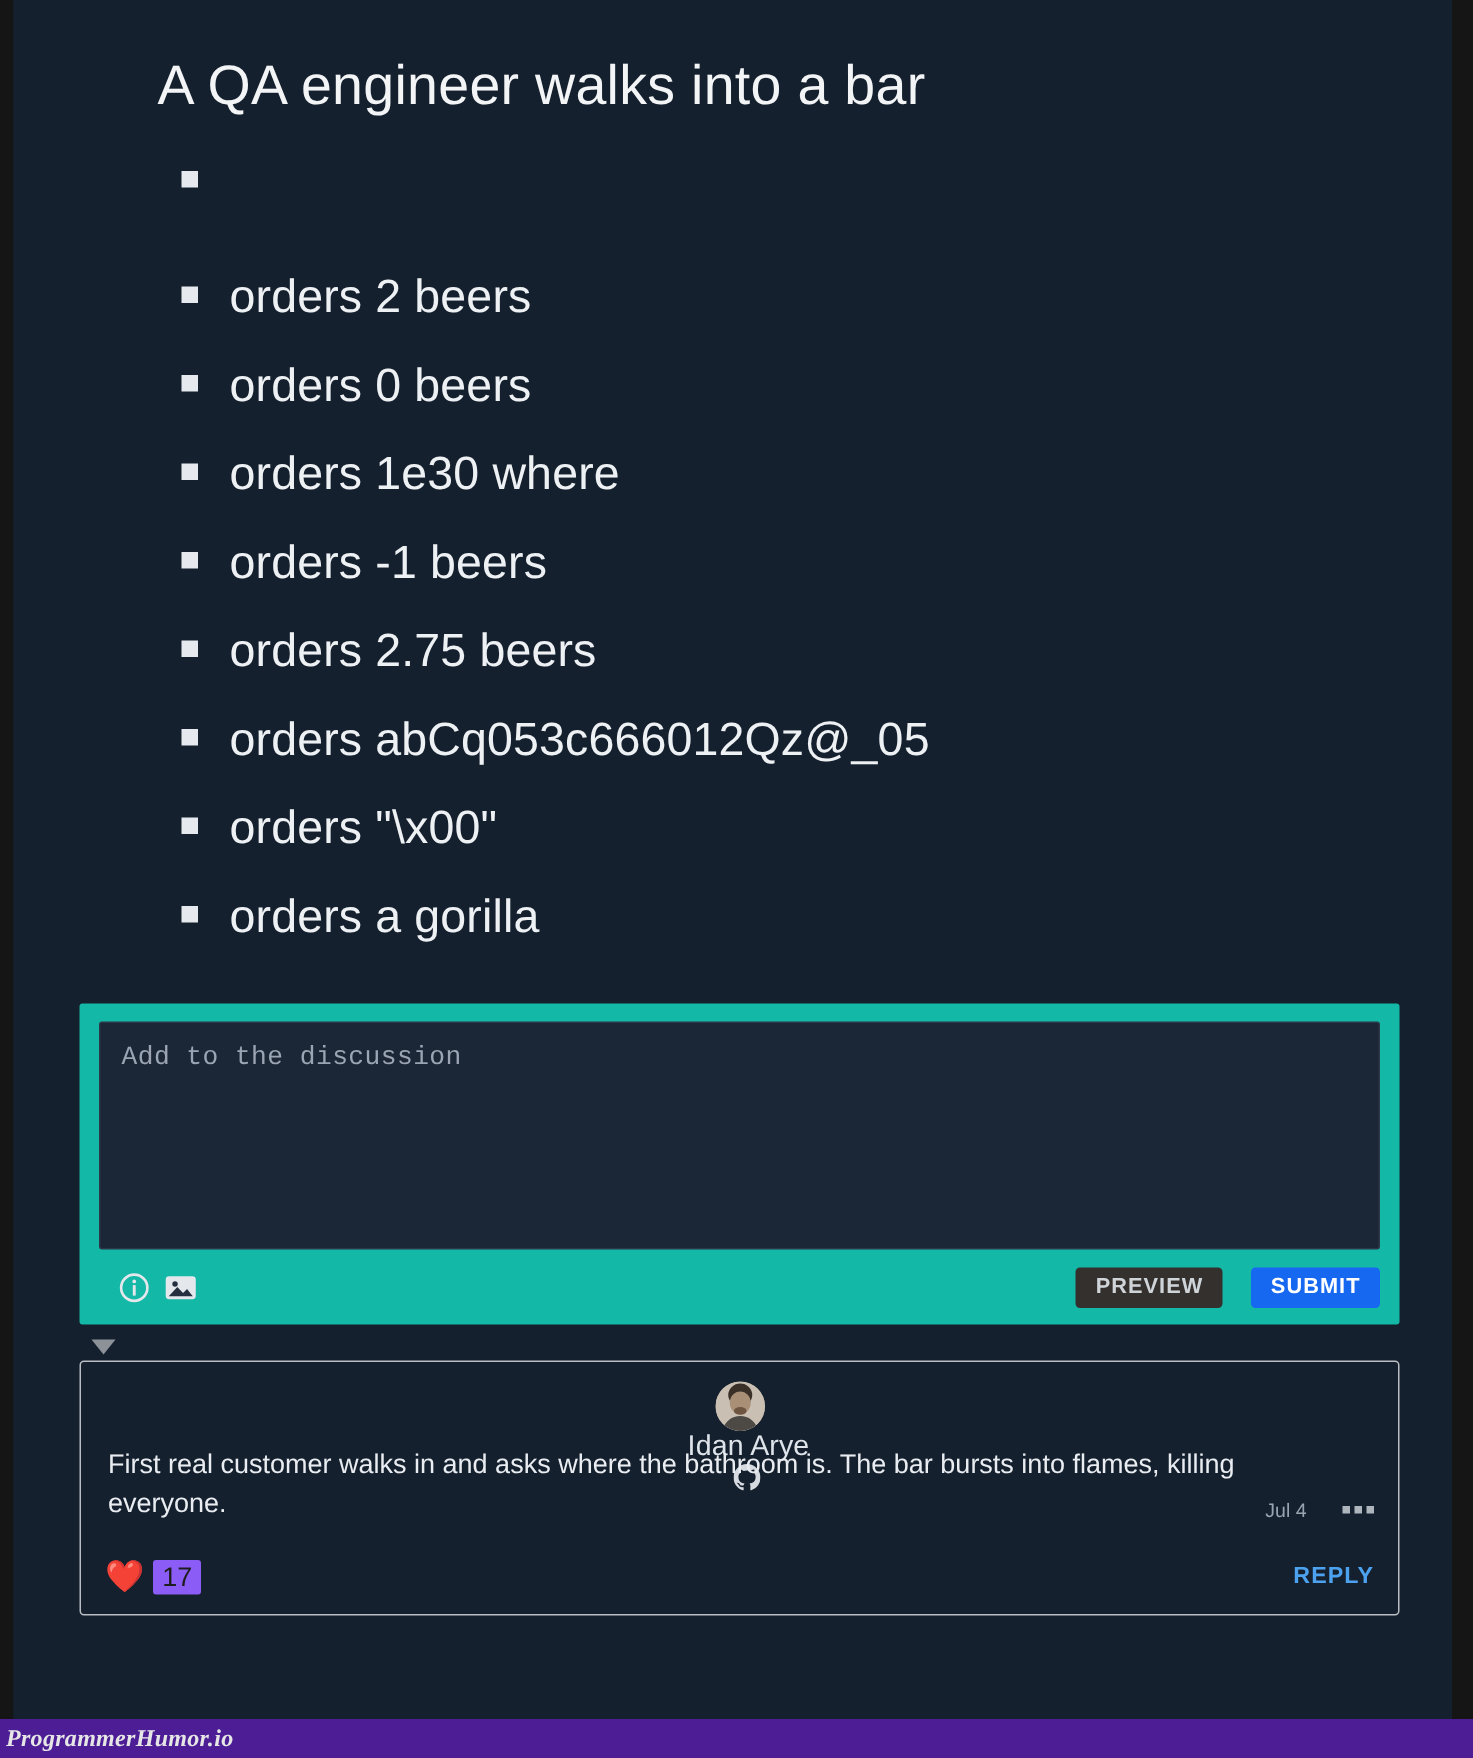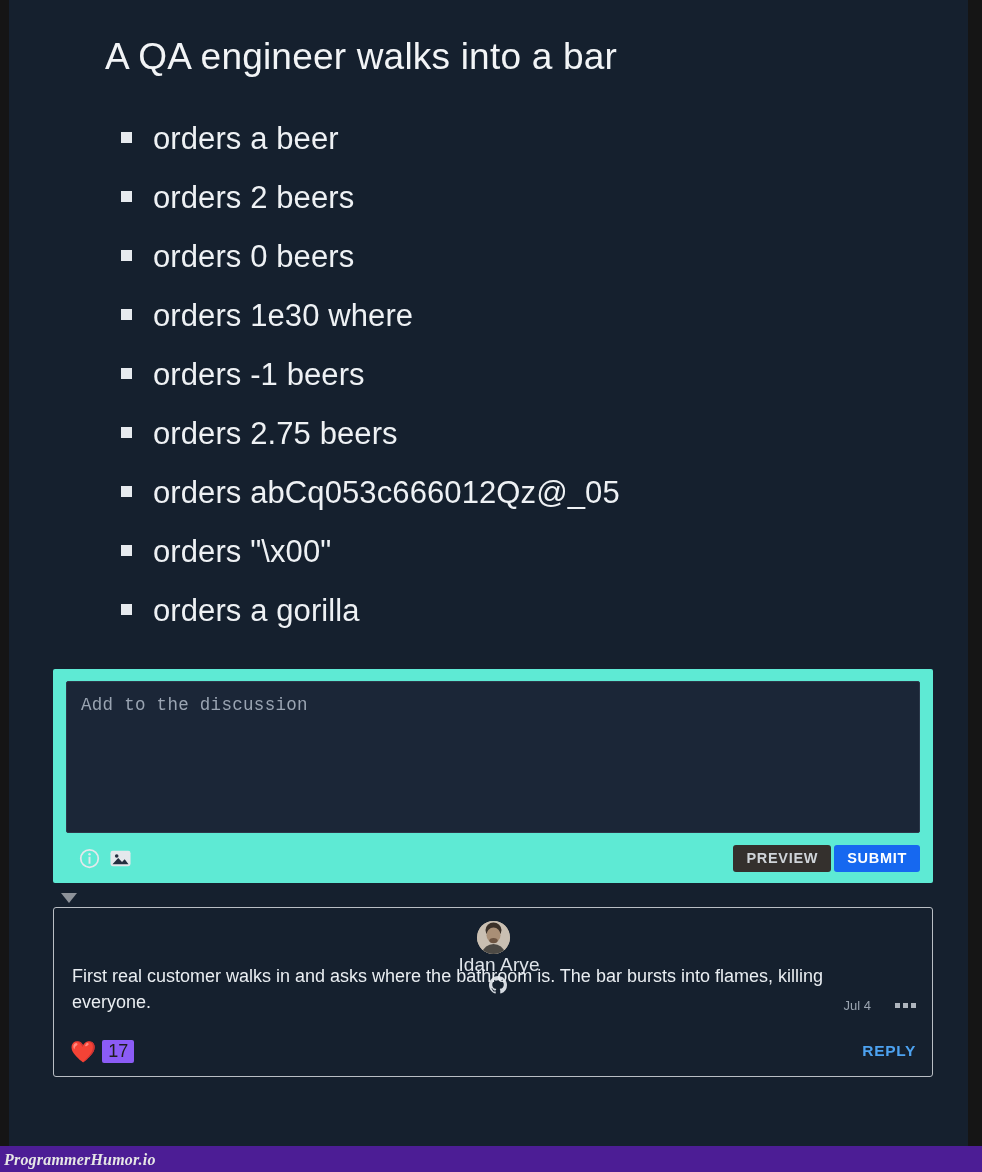--- a/index.html
+++ b/index.html
@@ -74,21 +74,21 @@
     background: #e6eaee;
     margin-right: 21px;
     flex: 0 0 auto;
     position: relative;
     top: -6px;
   }
 
   
   .composer {
     margin: 18px 35px 0 44px;
-    background: #5eead4;
+    background: #14b8a6;
     border-radius: 2px;
     padding: 12px 13px 11px 13px;
   }
   .composer-textarea {
     background: #1b2637;
     border: 1px solid #2c3749;
     border-radius: 2px;
     height: 152px;
     padding: 13px 14px;
     box-sizing: border-box;
@@ -108,21 +108,21 @@
   .composer-tools {
     display: flex;
     align-items: center;
     gap: 9px;
     padding-left: 13px;
   }
   .icon-svg { display: block; }
   .composer-actions {
     display: flex;
     align-items: flex-start;
-    gap: 3px;
+    gap: 19px;
   }
   .btn {
     border: none;
     border-radius: 3px;
     font-family: "Liberation Sans", sans-serif;
     font-size: 14.5px;
     font-weight: 700;
     letter-spacing: .7px;
     padding: 6px 13px 7px 13px;
     cursor: pointer;
@@ -258,21 +258,20 @@
   <div class="gutter left"></div>
   <div class="gutter right"></div>
 
   <div class="page">
 
     <h1 class="post-title">A QA engineer walks into a bar</h1>
 
     <ul class="bullet-list">
       <li>
         <span class="sq-bullet"></span>
-        <span>orders a beer</span>
       </li>
       <li>
         <span class="sq-bullet"></span>
         <span>orders 2 beers</span>
       </li>
       <li>
         <span class="sq-bullet"></span>
         <span>orders 0 beers</span>
       </li>
       <li>

